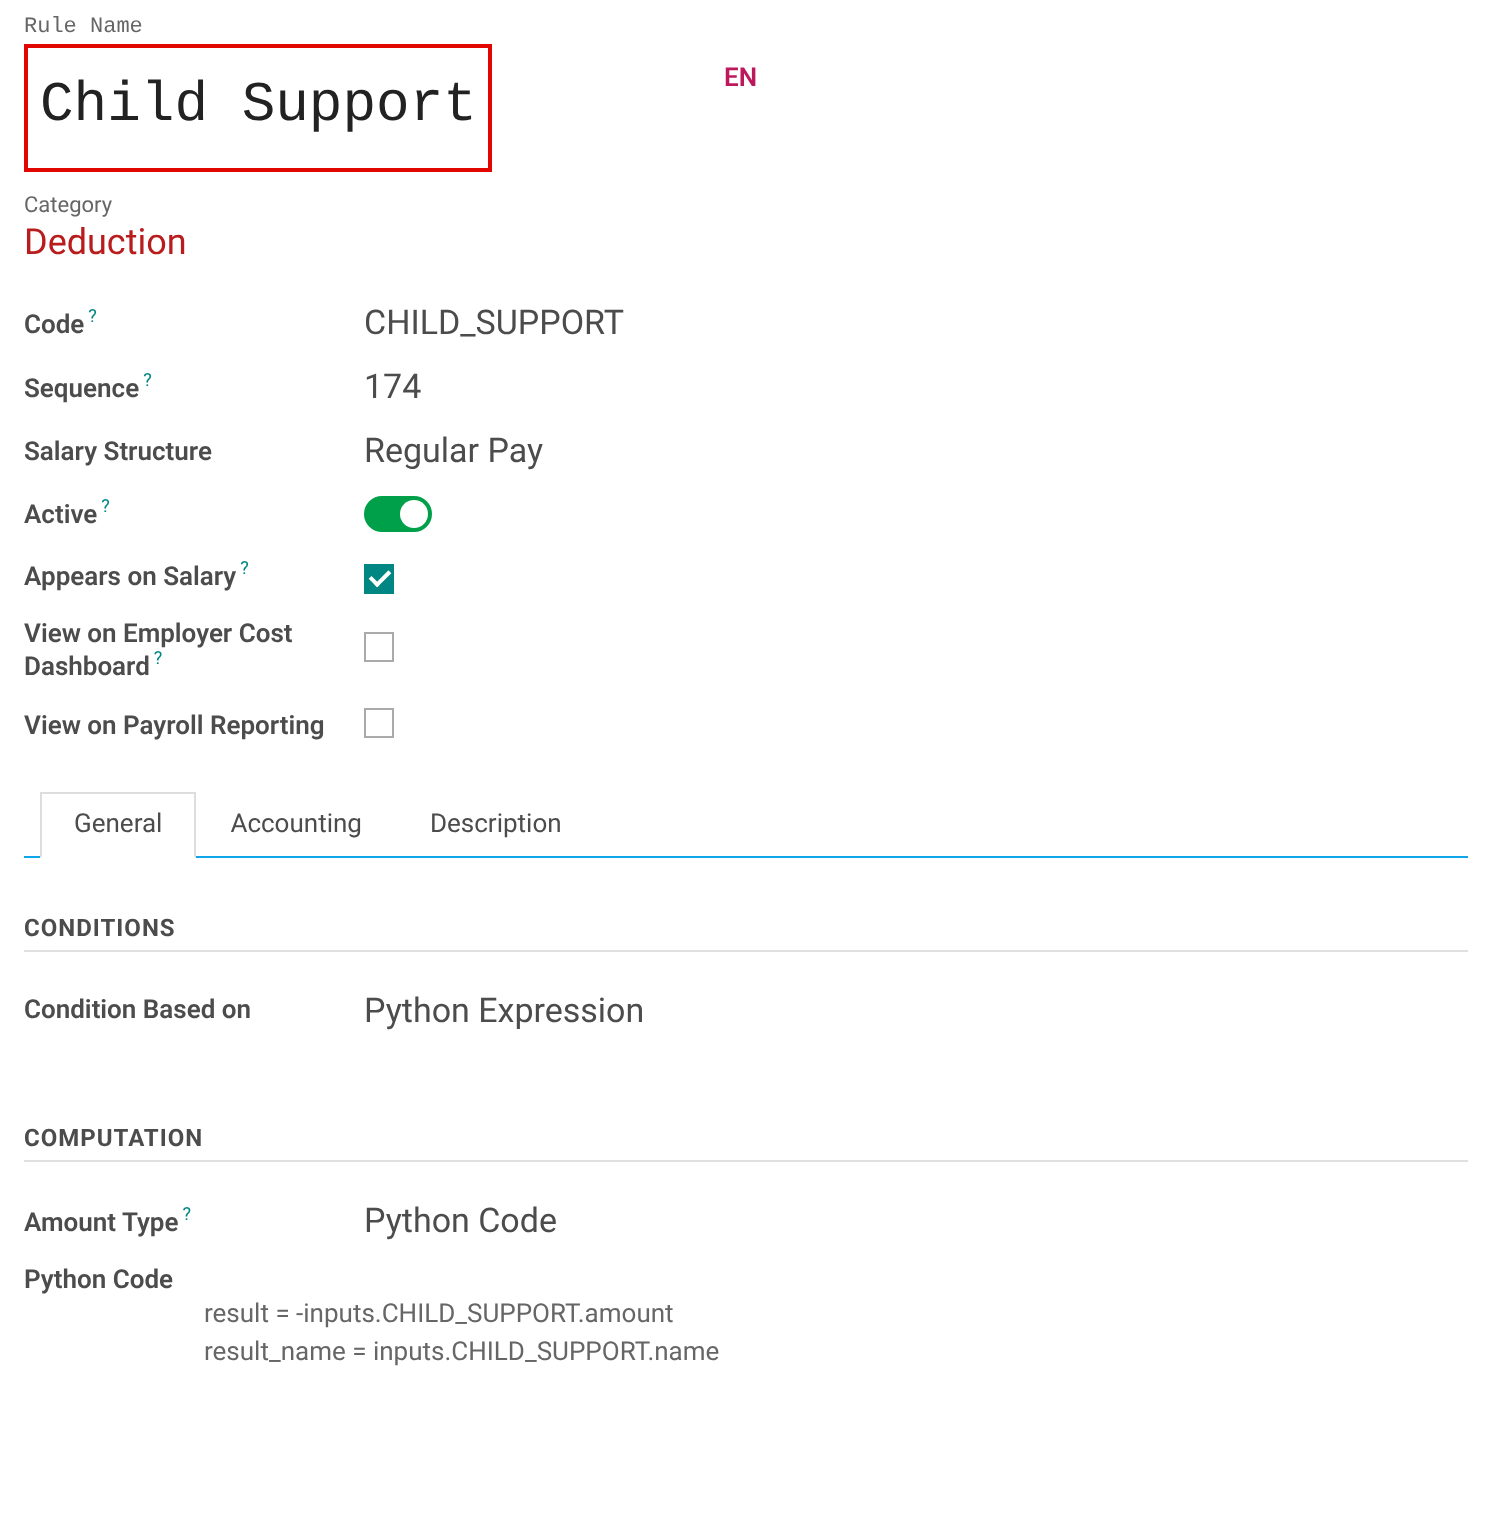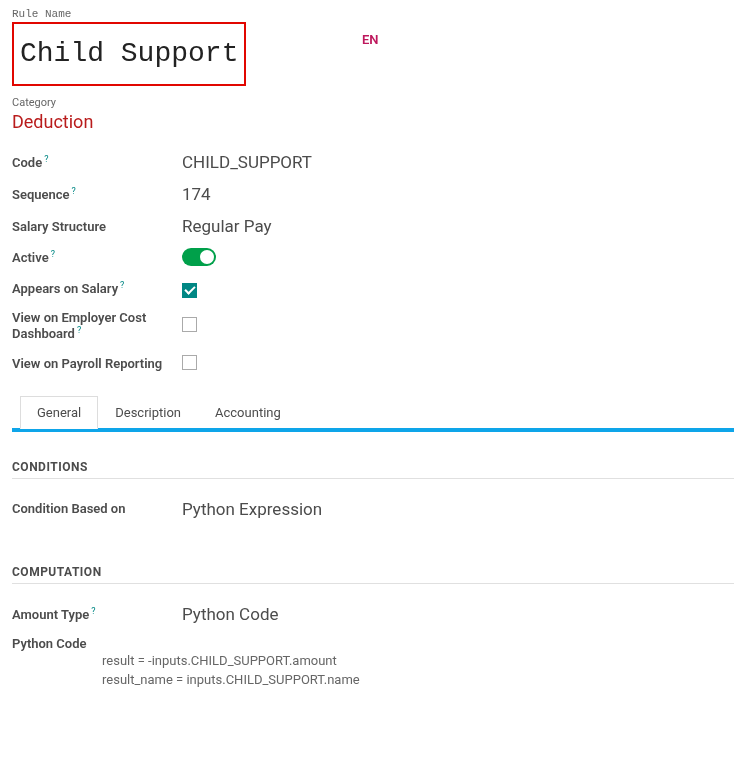--- a/index.html
+++ b/index.html
@@ -67,21 +67,21 @@
   .checkbox {
     width: 15px; height: 15px; border: 1px solid #aaa; display: inline-flex; align-items: center; justify-content: center; cursor: pointer;
   }
   .checkbox.checked { background: #008784; border-color: #008784; }
   .checkbox.checked::after {
     content: ""; display: block; width: 4px; height: 8px; border: solid #fff; border-width: 0 2px 2px 0; transform: rotate(45deg); margin-top: -2px;
   }
   .tabs {
     display: flex;
     margin-top: 16px;
-    border-bottom: 4px solid #0ea5e9;
+    border-bottom: 1px solid #0ea5e9;
     padding-left: 8px;
   }
   .tab {
     padding: 8px 16px;
     font-size: 13px;
     color: #4c4c4c;
     cursor: pointer;
     border: 1px solid transparent;
     border-bottom: none;
     margin-bottom: -1px;
@@ -171,22 +171,22 @@
 
   <div class="form-row">
     <div class="form-label">View on Payroll Reporting</div>
     <div class="form-value">
       <div class="checkbox"></div>
     </div>
   </div>
 
   <div class="tabs">
     <div class="tab active">General</div>
+    <div class="tab">Accounting</div>
     <div class="tab">Description</div>
-    <div class="tab">Accounting</div>
   </div>
 
   <div class="section-title">CONDITIONS</div>
   <hr class="section-hr">
 
   <div class="form-row">
     <div class="form-label">Condition Based on</div>
     <div class="form-value">Python Expression</div>
   </div>
 

